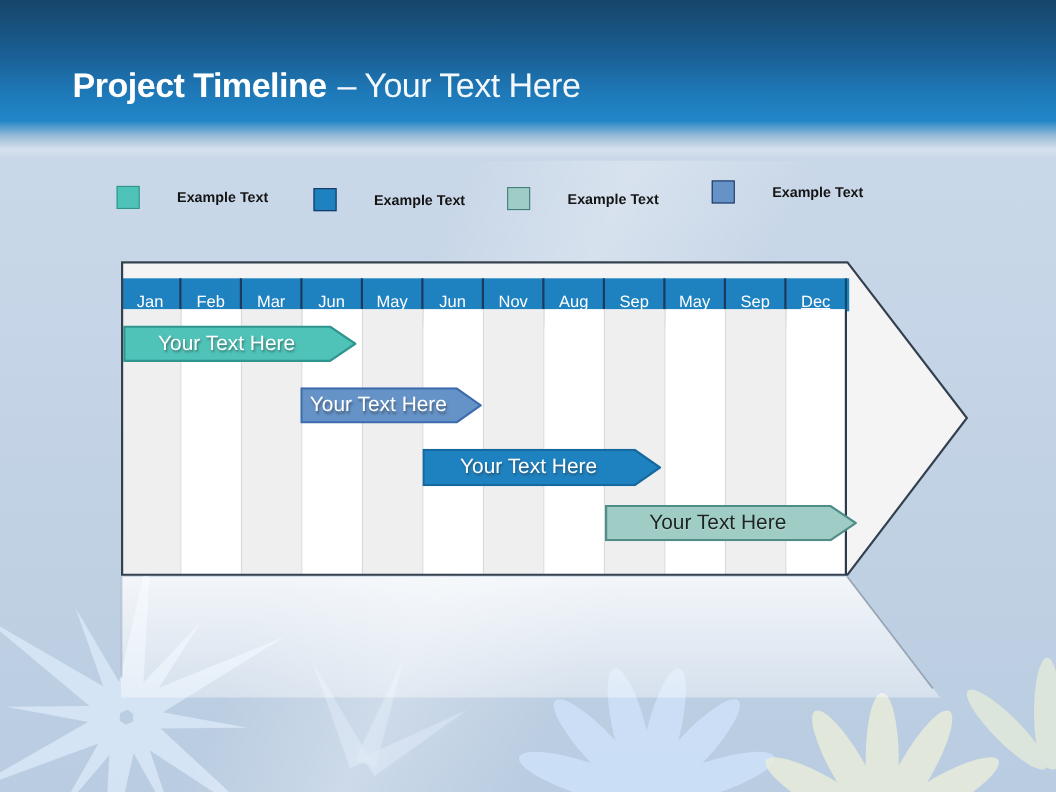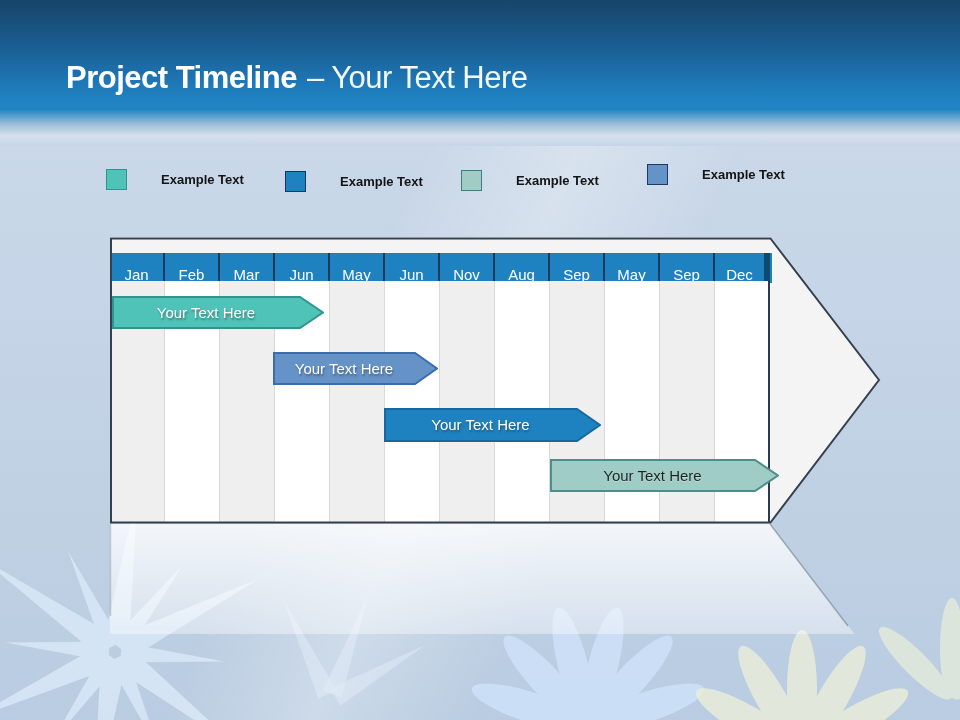--- a/index.html
+++ b/index.html
@@ -20,31 +20,31 @@
   .legend-swatch{width:19px;height:19px;border:1.5px solid #333;flex:0 0 auto;}
   .legend-label{font-size:13px;font-weight:bold;color:#141414;margin-left:18px;white-space:nowrap;padding-left:16px;}
 
   
   .chart{position:absolute;left:110px;top:237px;width:772px;height:287px;}
   .chart-clip{position:absolute;inset:0;clip-path:polygon(0px 0px,661px 0px,770px 143px,661px 286px,0px 286px);}
   .arrow-bg{position:absolute;inset:0;background:#f4f4f4;}
   .month-header{position:absolute;left:0;top:16px;width:662px;height:30px;display:flex;}
   .month-cell{width:55px;height:44px;box-sizing:border-box;border-right:2px solid #1b3a5e;
     color:#ffffff;font-size:15px;text-align:center;line-height:44px;overflow:hidden;}
-  .month-cell:last-child{border-right:6px solid #0c4a6e;text-decoration:underline;}
+  .month-cell:last-child{border-right:2px solid #0c4a6e;text-decoration:underline;}
   .col-area{position:absolute;left:0;top:44px;width:662px;height:243px;display:flex;}
   .col{width:55px;height:243px;box-sizing:border-box;border-right:1px solid #d9d9d9;}
   .col.odd{background:#efefef;}
   .col.even{background:#ffffff;}
   .col:last-child{border-right:2px solid #2c3b4c;}
   .outline{position:absolute;left:0;top:0;pointer-events:none;}
 
   .bar{position:absolute;}
   .bar svg{position:absolute;left:0;top:0;}
-  .bar-label{position:absolute;top:0;height:100%;text-align:center;font-size:15px;
+  .bar-label{position:absolute;top:0;height:100%;text-align:center;font-size:19px;
     text-shadow:1px 2px 2px rgba(45,45,45,0.5);white-space:nowrap;}
   .bar-label.dark{text-shadow:0 1px 1px rgba(255,255,255,0.35);}
   .bar1{left:2px;top:59px;width:212px;height:33px;}
   .bar1 .bar-label{left:0;width:188px;line-height:33px;}
   .bar2{left:163px;top:115px;width:165px;height:33px;}
   .bar2 .bar-label{left:0;width:142px;line-height:33px;}
   .bar3{left:274px;top:171px;width:217px;height:34px;}
   .bar3 .bar-label{left:0;width:193px;line-height:34px;}
   .bar4{left:440px;top:222px;width:229px;height:33px;}
   .bar4 .bar-label{left:0;width:205px;line-height:33px;}

